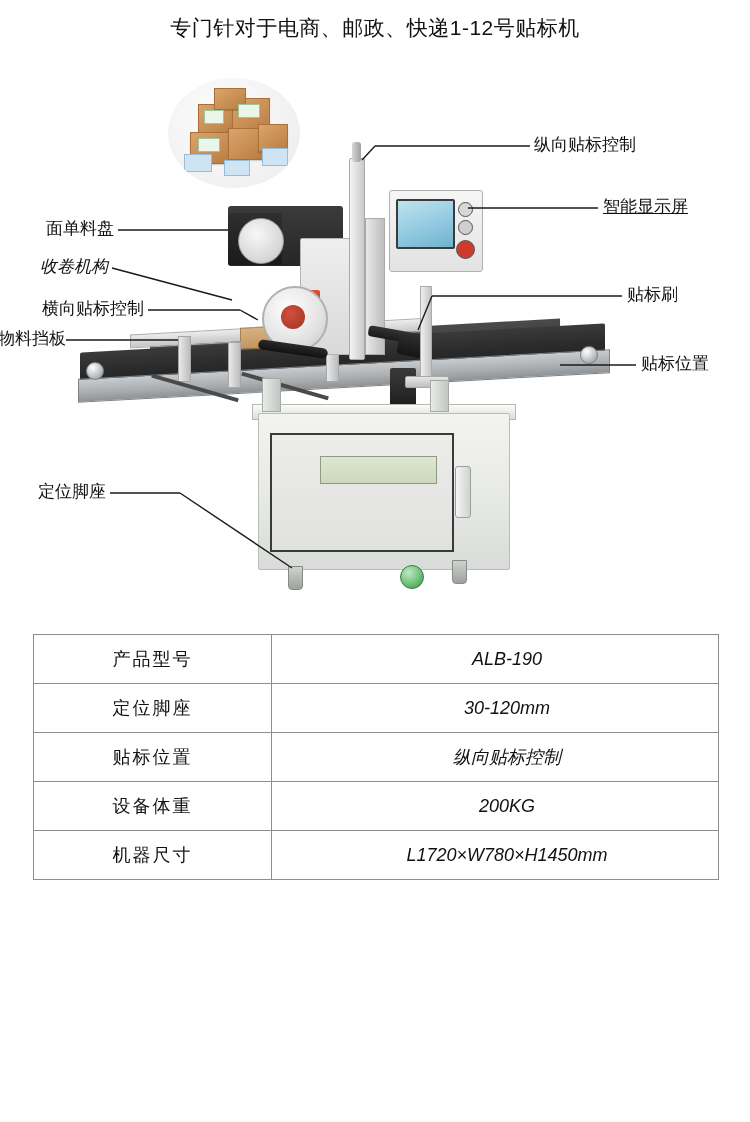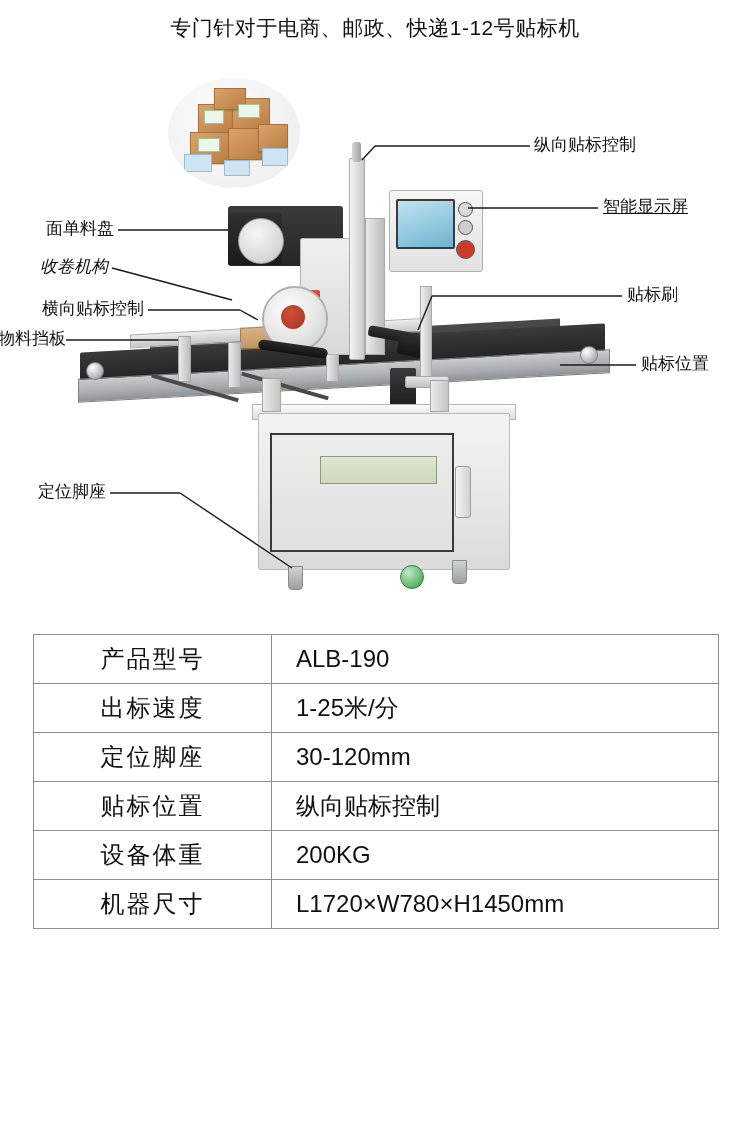--- a/index.html
+++ b/index.html
@@ -335,32 +335,33 @@
     width: 686px;
   }
   table#spec-table {
     border-collapse: collapse;
     width: 686px;
     table-layout: fixed;
   }
   #spec-table td {
     border: 1px solid #8e8e8e;
     height: 48px;
-    font-size: 24px;
+    font-size: 18px;
     color: #111;
     padding: 0;
   }
   #spec-table td.k {
     width: 237px;
     text-align: center;
     letter-spacing: 2px;
   }
   #spec-table td.v {
     padding-left: 24px;
-    text-align: left;
+    text-align: center;
+    font-style: italic;
   }
 </style>
 </head>
 <body>
 
 <div id="title">专门针对于电商、邮政、快递1-12号贴标机</div>
 
 <div id="stage">
 
   <div id="carton-bubble">
@@ -465,24 +466,20 @@
   <div class="callout left" style="left:-2px;  top:262px; width:66px;">物料挡板</div>
   <div class="callout left" style="left:10px;  top:415px; width:96px;">定位脚座</div>
 </div>
 
 <div id="spec-table-wrap">
   <table id="spec-table">
     <tbody>
       <tr>
         <td class="k">产品型号</td>
         <td class="v">ALB-190</td>
-      </tr>
-      <tr>
-        <td class="k">出标速度</td>
-        <td class="v">1-25米/分</td>
       </tr>
       <tr>
         <td class="k">定位脚座</td>
         <td class="v">30-120mm</td>
       </tr>
       <tr>
         <td class="k">贴标位置</td>
         <td class="v">纵向贴标控制</td>
       </tr>
       <tr>

